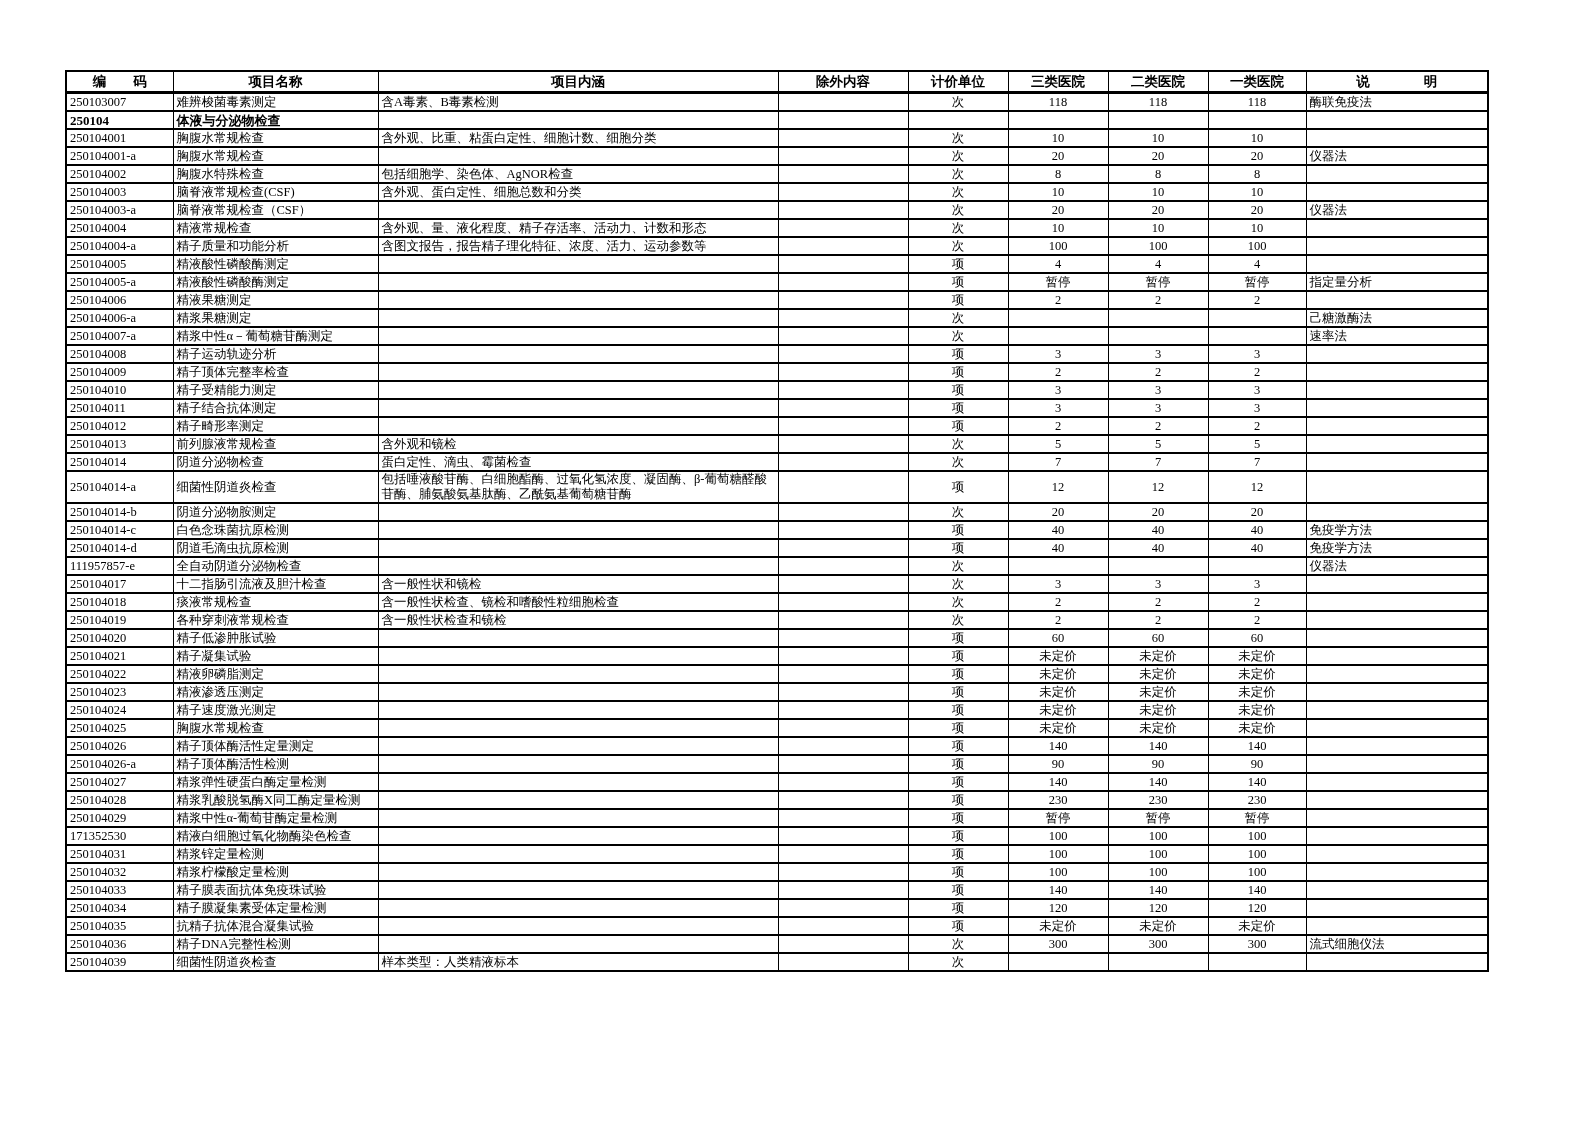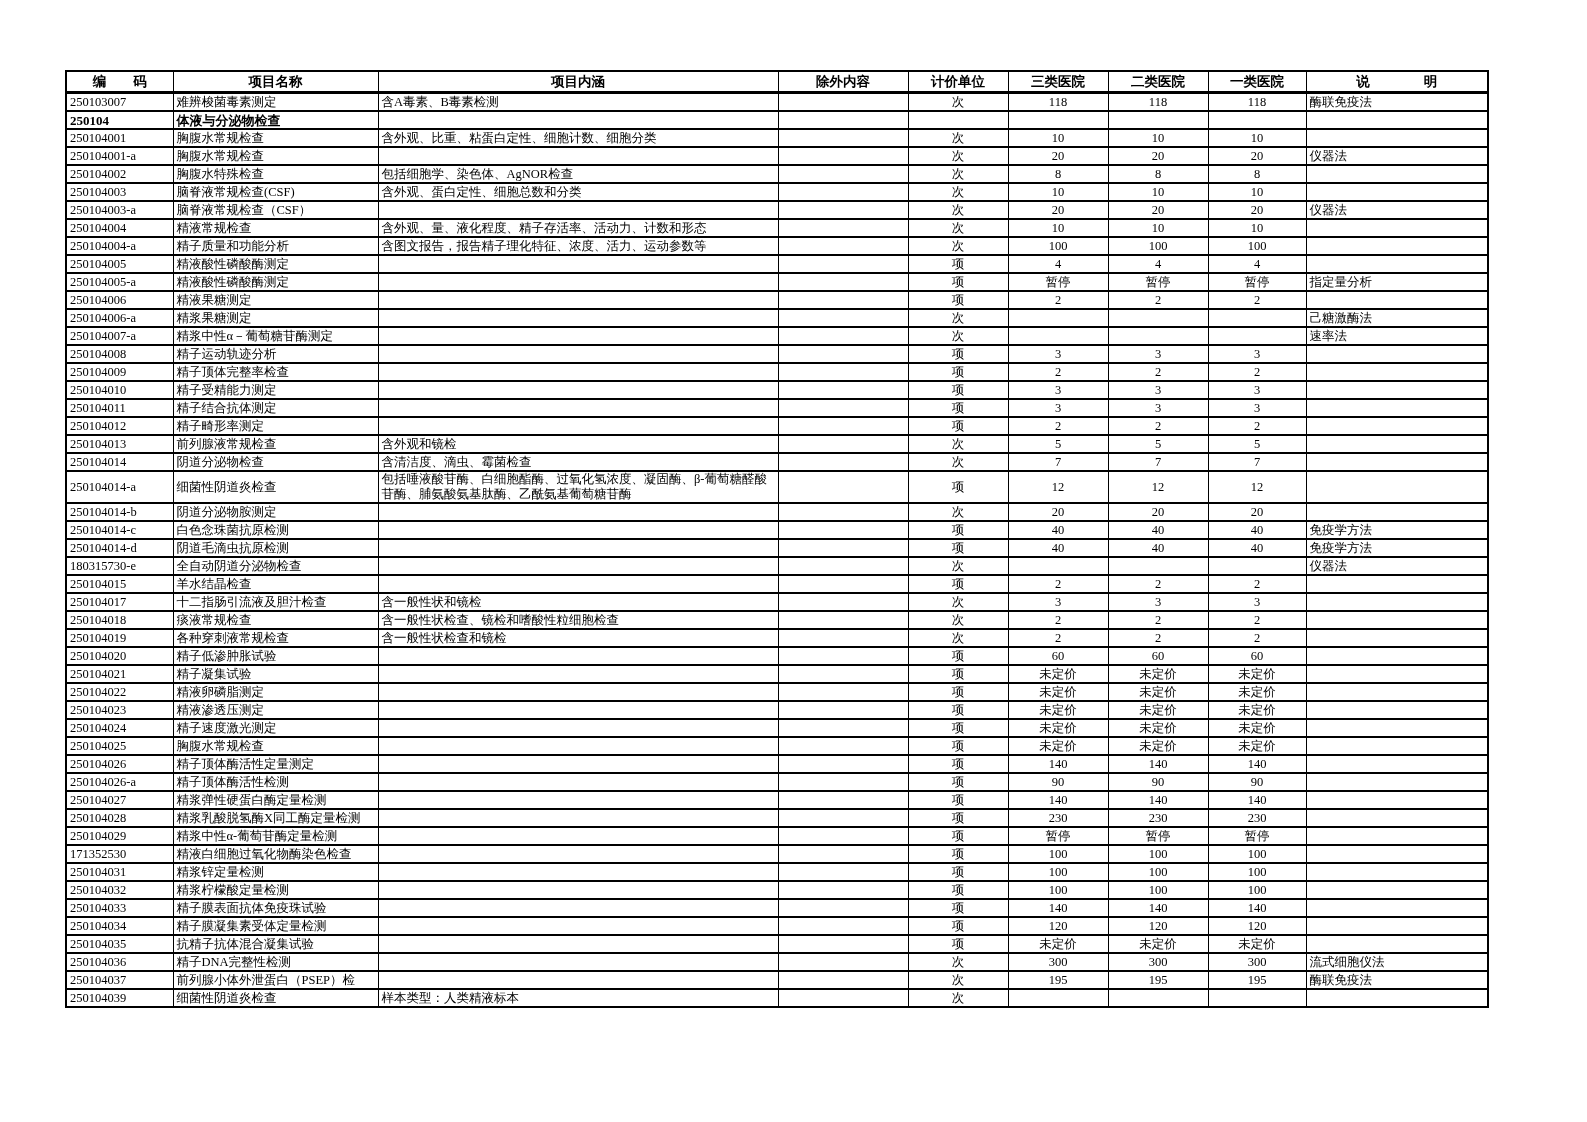--- a/index.html
+++ b/index.html
@@ -309,21 +309,21 @@
           <td class="left"></td>
           <td class="center">次</td>
           <td class="center">5</td>
           <td class="center">5</td>
           <td class="center">5</td>
           <td class="left"></td>
         </tr>
         <tr>
           <td class="left">250104014</td>
           <td class="left">阴道分泌物检查</td>
-          <td class="left">含清洁度、滴虫、霉菌检查</td>
+          <td class="left">蛋白定性、滴虫、霉菌检查</td>
           <td class="left"></td>
           <td class="center">次</td>
           <td class="center">7</td>
           <td class="center">7</td>
           <td class="center">7</td>
           <td class="left"></td>
         </tr>
         <tr>
           <td class="left">250104014-a</td>
           <td class="left">细菌性阴道炎检查</td>
@@ -362,40 +362,29 @@
           <td class="left">阴道毛滴虫抗原检测</td>
           <td class="left"></td>
           <td class="left"></td>
           <td class="center">项</td>
           <td class="center">40</td>
           <td class="center">40</td>
           <td class="center">40</td>
           <td class="left">免疫学方法</td>
         </tr>
         <tr>
-          <td class="left">180315730-e</td>
+          <td class="left">111957857-e</td>
           <td class="left">全自动阴道分泌物检查</td>
           <td class="left"></td>
           <td class="left"></td>
           <td class="center">次</td>
           <td class="center"></td>
           <td class="center"></td>
           <td class="center"></td>
           <td class="left">仪器法</td>
-        </tr>
-        <tr>
-          <td class="left">250104015</td>
-          <td class="left">羊水结晶检查</td>
-          <td class="left"></td>
-          <td class="left"></td>
-          <td class="center">项</td>
-          <td class="center">2</td>
-          <td class="center">2</td>
-          <td class="center">2</td>
-          <td class="left"></td>
         </tr>
         <tr>
           <td class="left">250104017</td>
           <td class="left">十二指肠引流液及胆汁检查</td>
           <td class="left">含一般性状和镜检</td>
           <td class="left"></td>
           <td class="center">次</td>
           <td class="center">3</td>
           <td class="center">3</td>
           <td class="center">3</td>
@@ -613,31 +602,20 @@
         <tr>
           <td class="left">250104036</td>
           <td class="left">精子DNA完整性检测</td>
           <td class="left"></td>
           <td class="left"></td>
           <td class="center">次</td>
           <td class="center">300</td>
           <td class="center">300</td>
           <td class="center">300</td>
           <td class="left">流式细胞仪法</td>
-        </tr>
-        <tr>
-          <td class="left">250104037</td>
-          <td class="left">前列腺小体外泄蛋白（PSEP）检</td>
-          <td class="left"></td>
-          <td class="left"></td>
-          <td class="center">次</td>
-          <td class="center">195</td>
-          <td class="center">195</td>
-          <td class="center">195</td>
-          <td class="left">酶联免疫法</td>
         </tr>
         <tr>
           <td class="left">250104039</td>
           <td class="left">细菌性阴道炎检查</td>
           <td class="left">样本类型：人类精液标本</td>
           <td class="left"></td>
           <td class="center">次</td>
           <td class="center"></td>
           <td class="center"></td>
           <td class="center"></td>

